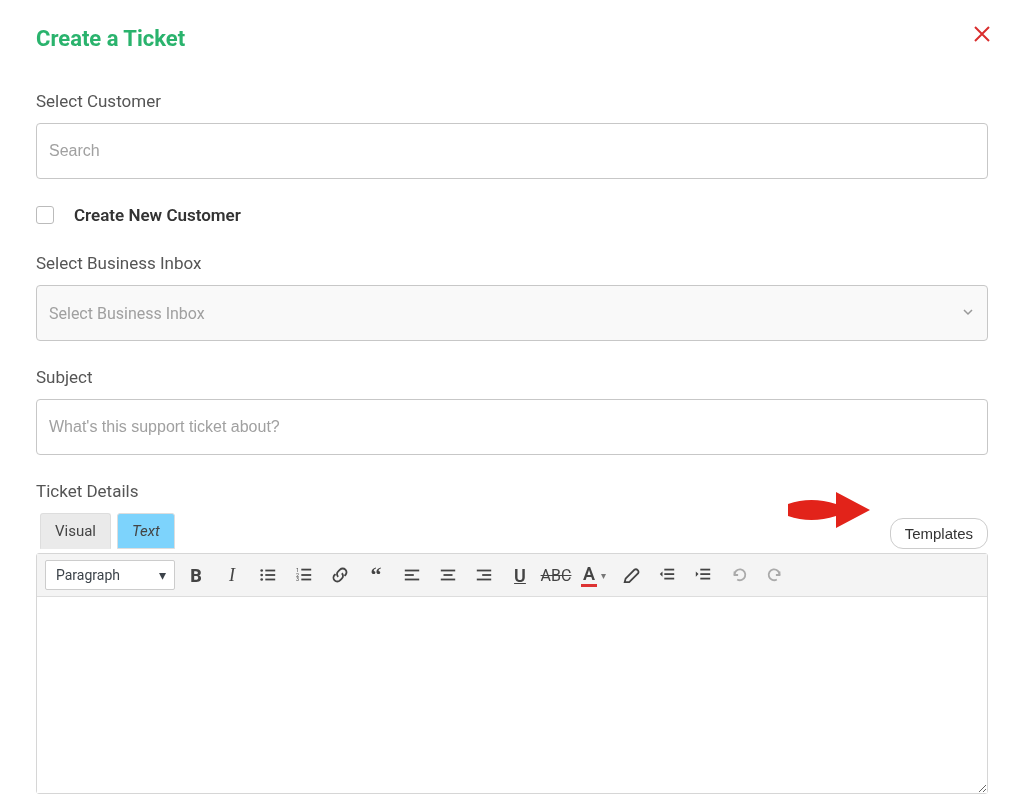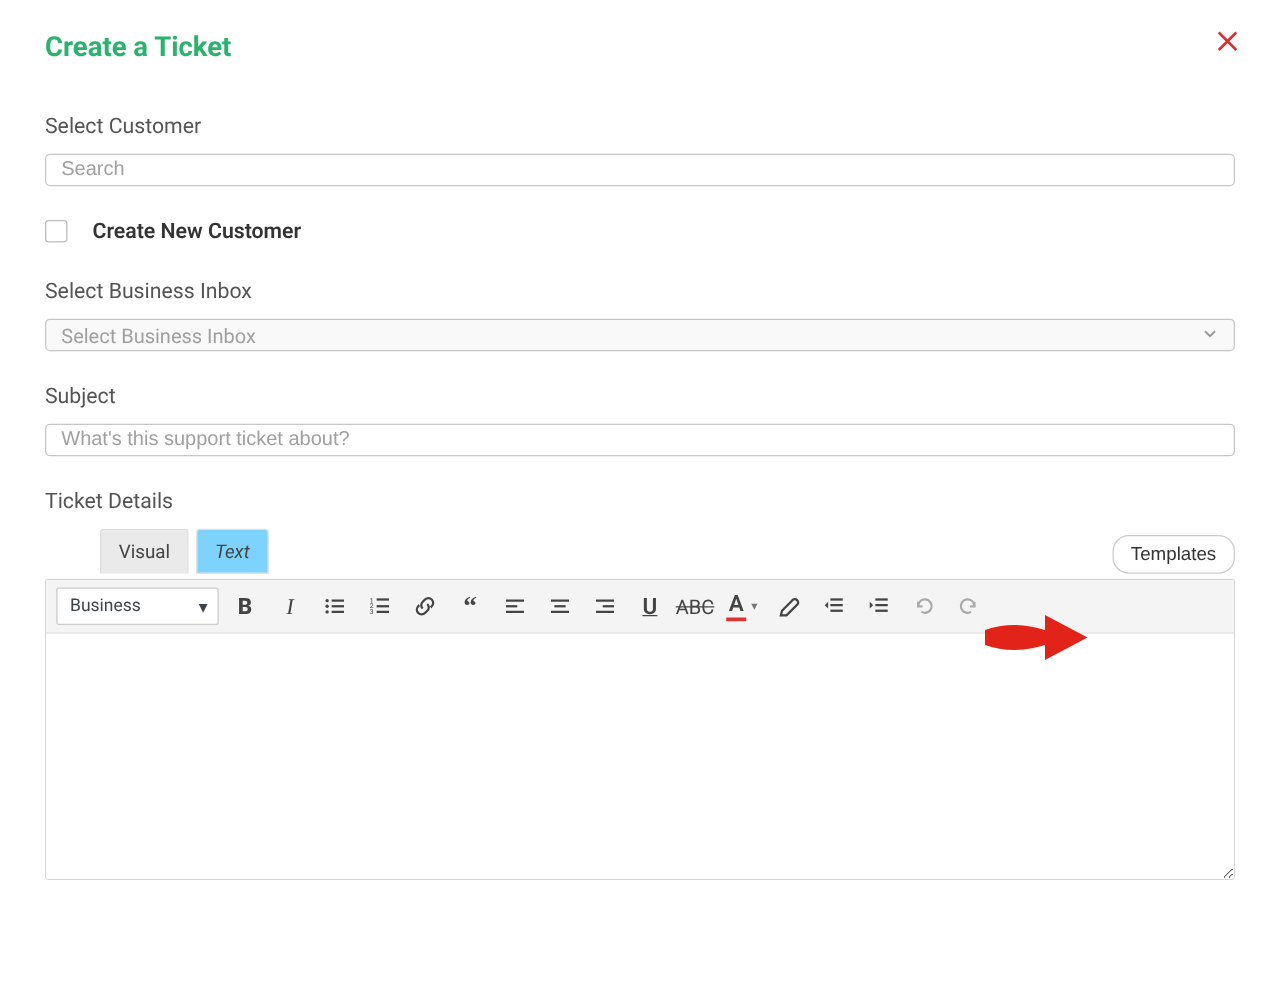--- a/index.html
+++ b/index.html
@@ -12,21 +12,21 @@
     color: #3c434a;
   }
   .container { padding: 26px 36px; }
   .header { display: flex; justify-content: space-between; align-items: flex-start; margin-bottom: 40px; }
   .title { color: #2ab36d; font-size: 22px; font-weight: 700; }
   .close { color: #d92e2e; font-size: 26px; font-weight: 400; cursor: pointer; line-height: 1; margin-right: -4px; margin-top: -4px;}
   .field { margin-bottom: 26px; }
   .label { font-size: 17px; color: #555; margin-bottom: 12px; display: block; }
   .input, .select {
     width: 100%;
-    height: 26px;
+    height: 56px;
     border: 1px solid #c7c7c7;
     border-radius: 4px;
     padding: 0 12px;
     font-size: 16px;
     color: #333;
     background: #fff;
   }
   .input::placeholder, .select-placeholder { color: #a0a0a0; }
   .select {
     display: flex;
@@ -39,21 +39,21 @@
   .checkbox {
     width: 18px; height: 18px; border: 1px solid #bbb; border-radius: 3px; background: #fff; cursor: pointer;
   }
   .checkbox-label { font-size: 17px; font-weight: 600; color: #333; }
   .details-header { display: flex; justify-content: space-between; align-items: flex-end; margin-bottom: 0; position: relative;}
   .tabs { display: flex; gap: 6px; margin-left: 4px;}
   .tab {
     padding: 8px 14px; font-size: 15px; border: 1px solid #ddd; background: #f5f5f5; cursor: pointer;
     border-top-left-radius: 3px; border-top-right-radius: 3px; color: #444;
   }
-  .tab.active { background: #eaeaea; border-bottom: 1px solid #eaeaea; margin-left: 40px; }
+  .tab.active { background: #eaeaea; border-bottom: 1px solid #eaeaea; }
   .tab.inactive { background: #7dd3fc; font-style: italic; }
   .templates-btn {
     padding: 6px 14px; font-size: 15px; border: 1px solid #ccc; background: #fff; border-radius: 13px; cursor: pointer;
     color: #333;
   }
   .toolbar-wrap {
     border: 1px solid #d6d6d6;
     border-radius: 3px;
     margin-top: 4px;
   }
@@ -137,21 +137,21 @@
     <div class="tabs">
       <div class="tab active">Visual</div>
       <div class="tab inactive">Text</div>
     </div>
     <button class="templates-btn">Templates</button>
   </div>
 
   <div class="toolbar-wrap">
     <div class="toolbar">
       <div class="format-select">
-        <span>Business</span>
+        <span>Paragraph</span>
         <span class="caret">▾</span>
       </div>
 
       <div class="tbtn" style="font-weight:800;">B</div>
       <div class="tbtn" style="font-style:italic; font-family: Georgia, serif;">I</div>
 
       <div class="tbtn">
         <svg viewBox="0 0 20 20">
             <circle cx="3" cy="5" r="1.5" fill="#444"></circle>
             <rect x="7" y="4" width="11" height="2" fill="#444"></rect>

